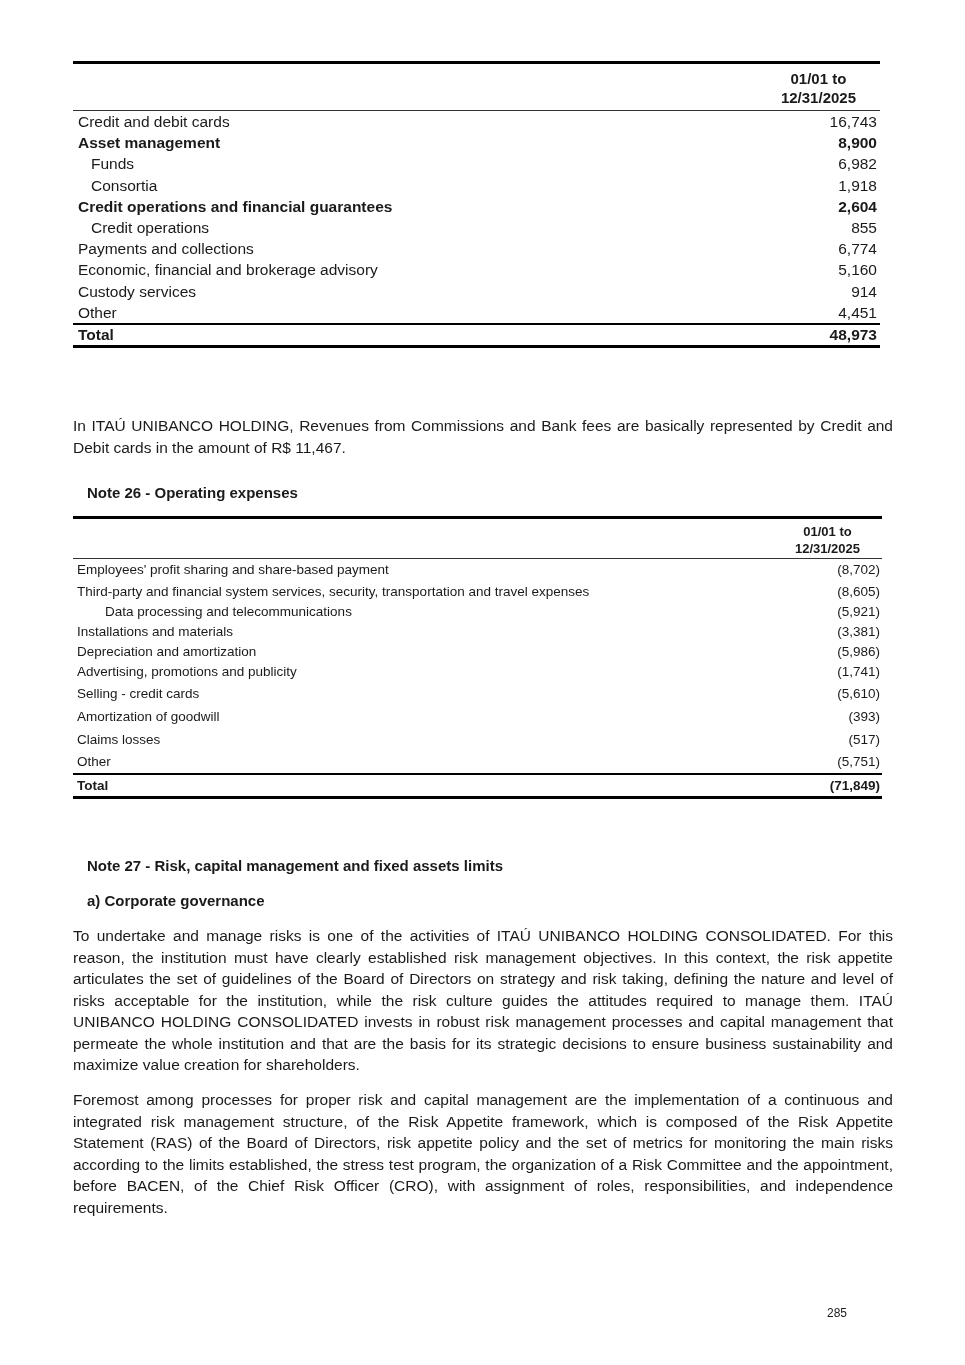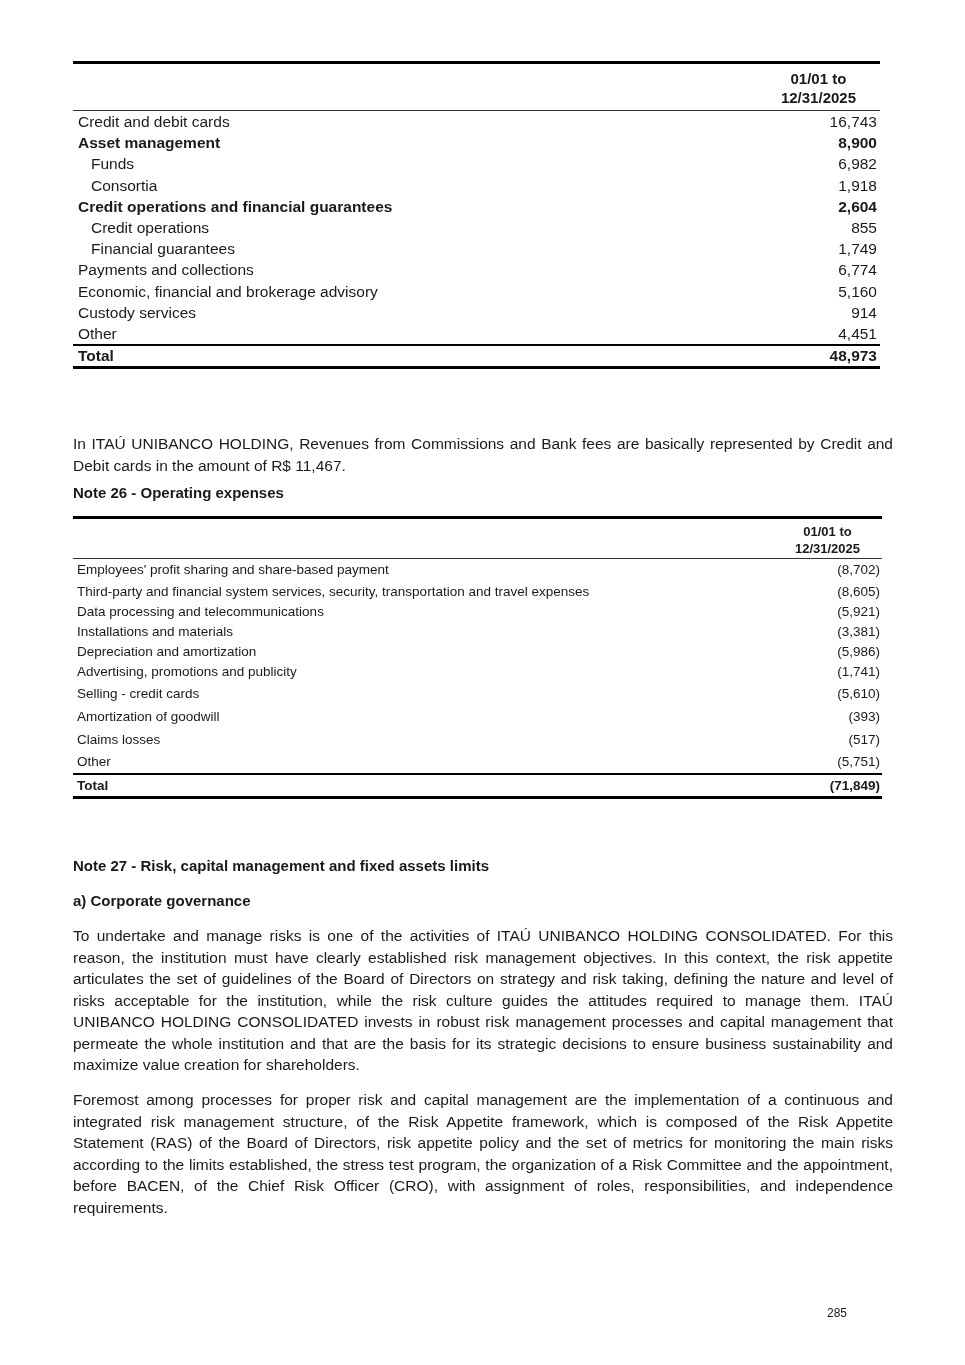--- a/index.html
+++ b/index.html
@@ -16,21 +16,21 @@
     .t1 .hdr .col { position: absolute; right: 24px; top: 5px; text-align: center;
       font-weight: bold; font-size: 15px; line-height: 19px; }
     .t1 .row { display: flex; justify-content: space-between; height: 21.2px;
       line-height: 21.2px; font-size: 15.5px; padding: 0 3px 0 5px; }
     .t1 .row.bold { font-weight: bold; }
     .t1 .row.indent .lbl { padding-left: 13px; }
     .t1 .row.total { border-top: 2px solid #000; border-bottom: 3px solid #000; height: 20px; line-height: 20px; font-weight: bold; }
 
     .para { position: absolute; left: 73px; width: 820px; font-size: 15.5px;
       line-height: 21.5px; text-align: justify; }
-    .heading { position: absolute; left: 73px; font-weight: bold; font-size: 15px; }
+    .heading { position: absolute; left: 87px; font-weight: bold; font-size: 15px; }
 
     
     .t2 { position: absolute; left: 73px; top: 516px; width: 809px; }
     .t2 .topline { border-top: 3px solid #000; }
     .t2 .hdr { height: 39px; position: relative; border-bottom: 1.5px solid #333; }
     .t2 .hdr .col { position: absolute; right: 22px; top: 4px; text-align: center;
       font-weight: bold; font-size: 13px; line-height: 17px; }
     .t2 .row { display: flex; justify-content: space-between; font-size: 13.5px;
       padding: 0 2px 0 4px; }
     .t2 .row.total { border-top: 2px solid #000; border-bottom: 3px solid #000; font-weight: bold; }
@@ -68,24 +68,20 @@
           <span class="val">1,918</span>
         </div>
         <div class="row bold">
           <span class="lbl">Credit operations and financial guarantees</span>
           <span class="val">2,604</span>
         </div>
         <div class="row indent">
           <span class="lbl">Credit operations</span>
           <span class="val">855</span>
         </div>
-        <div class="row indent">
-          <span class="lbl">Financial guarantees</span>
-          <span class="val">1,749</span>
-        </div>
         <div class="row">
           <span class="lbl">Payments and collections</span>
           <span class="val">6,774</span>
         </div>
         <div class="row">
           <span class="lbl">Economic, financial and brokerage advisory</span>
           <span class="val">5,160</span>
         </div>
         <div class="row">
           <span class="lbl">Custody services</span>
@@ -95,42 +91,42 @@
           <span class="lbl">Other</span>
           <span class="val">4,451</span>
         </div>
       </div>
     <div class="row total">
       <span class="lbl">Total</span>
       <span class="val">48,973</span>
     </div>
   </div>
 
-  <div class="para" style="top:433px;">In ITAÚ UNIBANCO HOLDING, Revenues from Commissions and Bank fees are basically represented by Credit and Debit cards in the amount of R$ 11,467.</div>
+  <div class="para" style="top:415px;">In ITAÚ UNIBANCO HOLDING, Revenues from Commissions and Bank fees are basically represented by Credit and Debit cards in the amount of R$ 11,467.</div>
 
   <div class="heading" style="top:484px;">Note 26 - Operating expenses</div>
 
   <div class="t2">
     <div class="topline"></div>
     <div class="hdr">
       <div class="col">
         <div>01/01 to</div>
         <div>12/31/2025</div>
       </div>
     </div>
     <div id="t2-rows">
         <div class="row" style="height: 22px; line-height: 22px;">
           <span class="lbl">Employees' profit sharing and  share-based payment</span>
           <span class="val">(8,702)</span>
         </div>
         <div class="row" style="height: 21px; line-height: 21px;">
           <span class="lbl">Third-party and financial system services, security, transportation and travel expenses</span>
           <span class="val">(8,605)</span>
         </div>
-        <div class="row" style="height: 20px; line-height: 20px;">
+        <div class="row" style="height: 20px; line-height: 20px; margin-left: 28px;">
           <span class="lbl">Data processing and telecommunications</span>
           <span class="val">(5,921)</span>
         </div>
         <div class="row" style="height: 20px; line-height: 20px;">
           <span class="lbl">Installations and materials</span>
           <span class="val">(3,381)</span>
         </div>
         <div class="row" style="height: 20px; line-height: 20px;">
           <span class="lbl">Depreciation and amortization</span>
           <span class="val">(5,986)</span>

